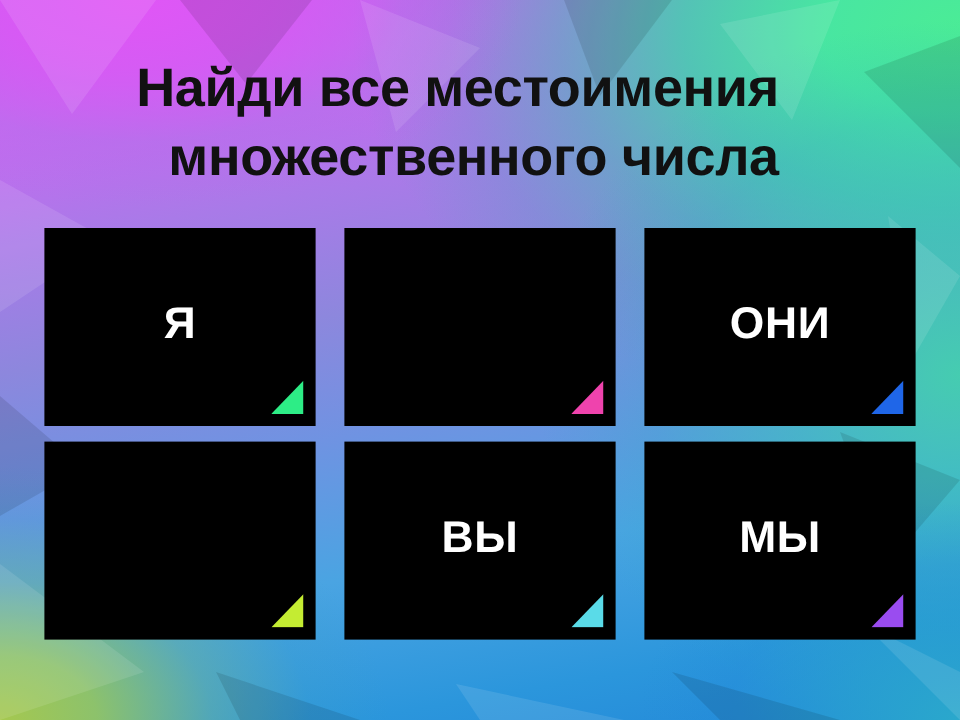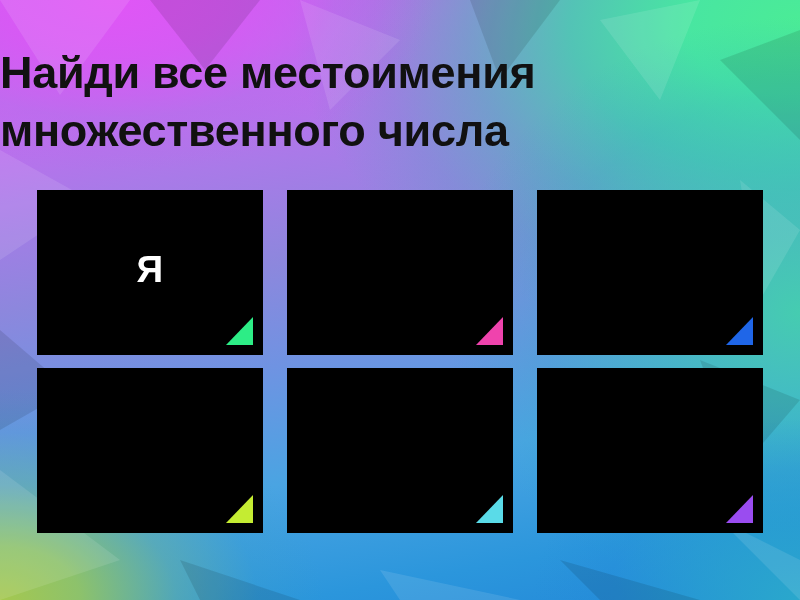--- a/index.html
+++ b/index.html
@@ -88,23 +88,23 @@
   #bg-facets {
     position: absolute;
     inset: 0;
     opacity: 0.10;
   }
 
   
   #title {
     position: absolute;
     top: 44px;
-    left: 0;
+    left: 17px;
     width: 632px;
-    text-align: left;
+    text-align: right;
     color: #111111;
     font-size: 45px;
     line-height: 1.28;
     font-weight: 700;
     letter-spacing: -0.3px;
     white-space: pre-line;
   }
 
   
   #card-grid {
@@ -183,28 +183,31 @@
   <div class="card">
     <span class="card-label">Я</span>
     <span class="card-corner" style="background: rgb(45, 237, 134);"></span>
   </div>
 
   <div class="card">
     <span class="card-corner" style="background: rgb(239, 67, 173);"></span>
   </div>
 
   <div class="card">
+    <span class="card-label">ОНИ</span>
     <span class="card-corner" style="background: rgb(31, 102, 232);"></span>
   </div>
 
   <div class="card">
     <span class="card-corner" style="background: rgb(196, 236, 50);"></span>
   </div>
 
   <div class="card">
+    <span class="card-label">ВЫ</span>
     <span class="card-corner" style="background: rgb(90, 219, 232);"></span>
   </div>
 
   <div class="card">
+    <span class="card-label">МЫ</span>
     <span class="card-corner" style="background: rgb(154, 76, 240);"></span>
   </div>
 
 </div>
 
 </body></html>

